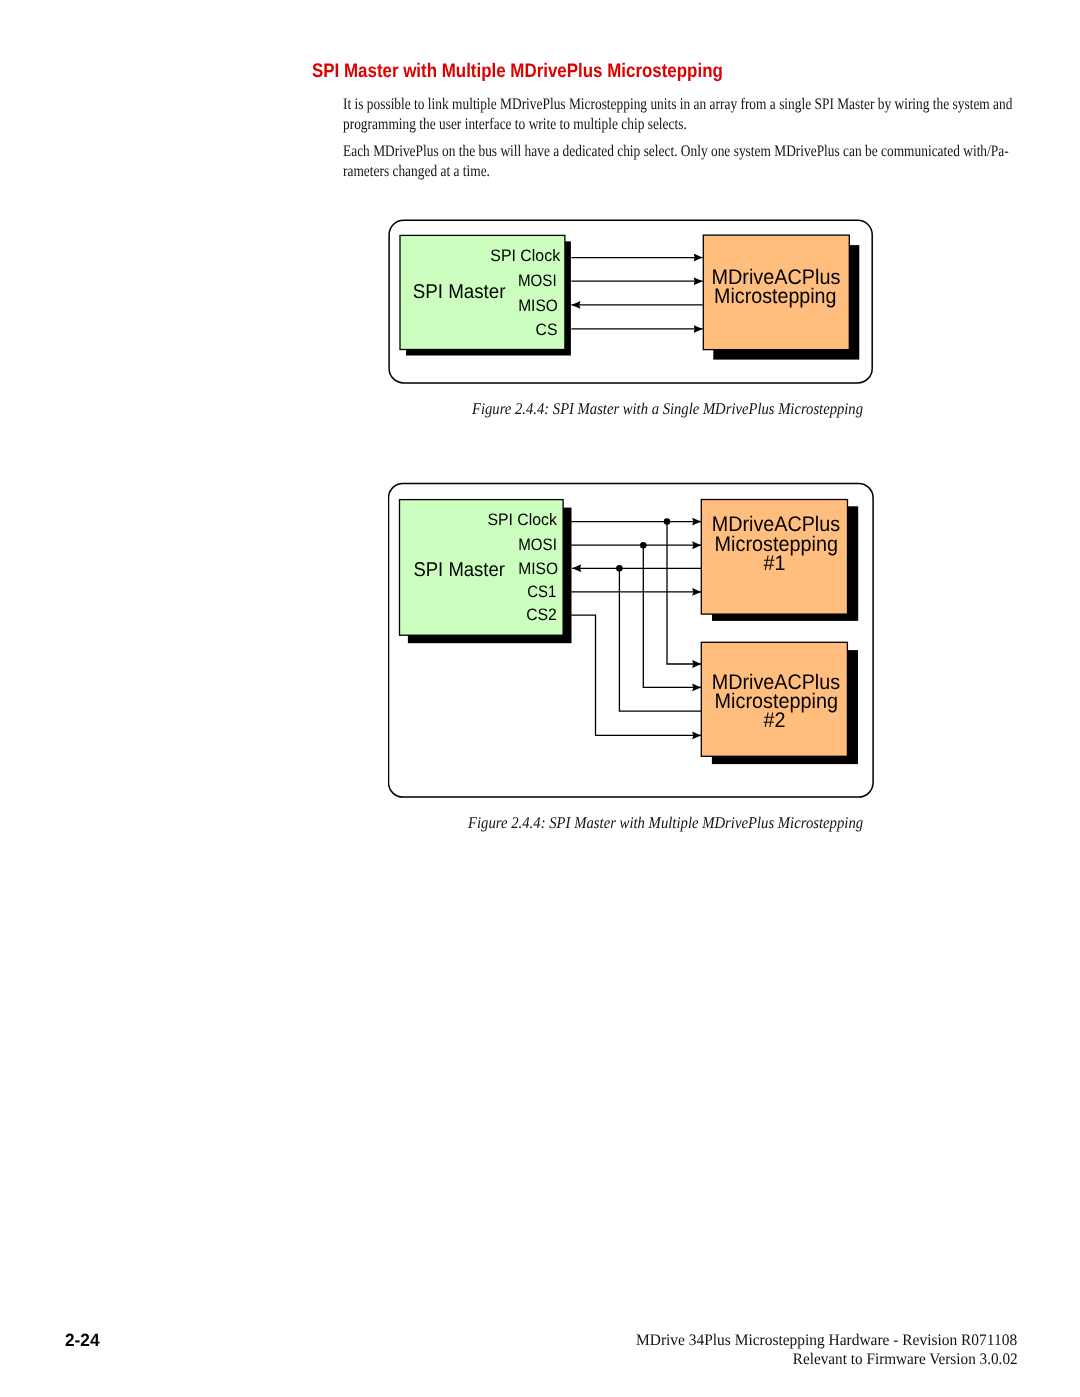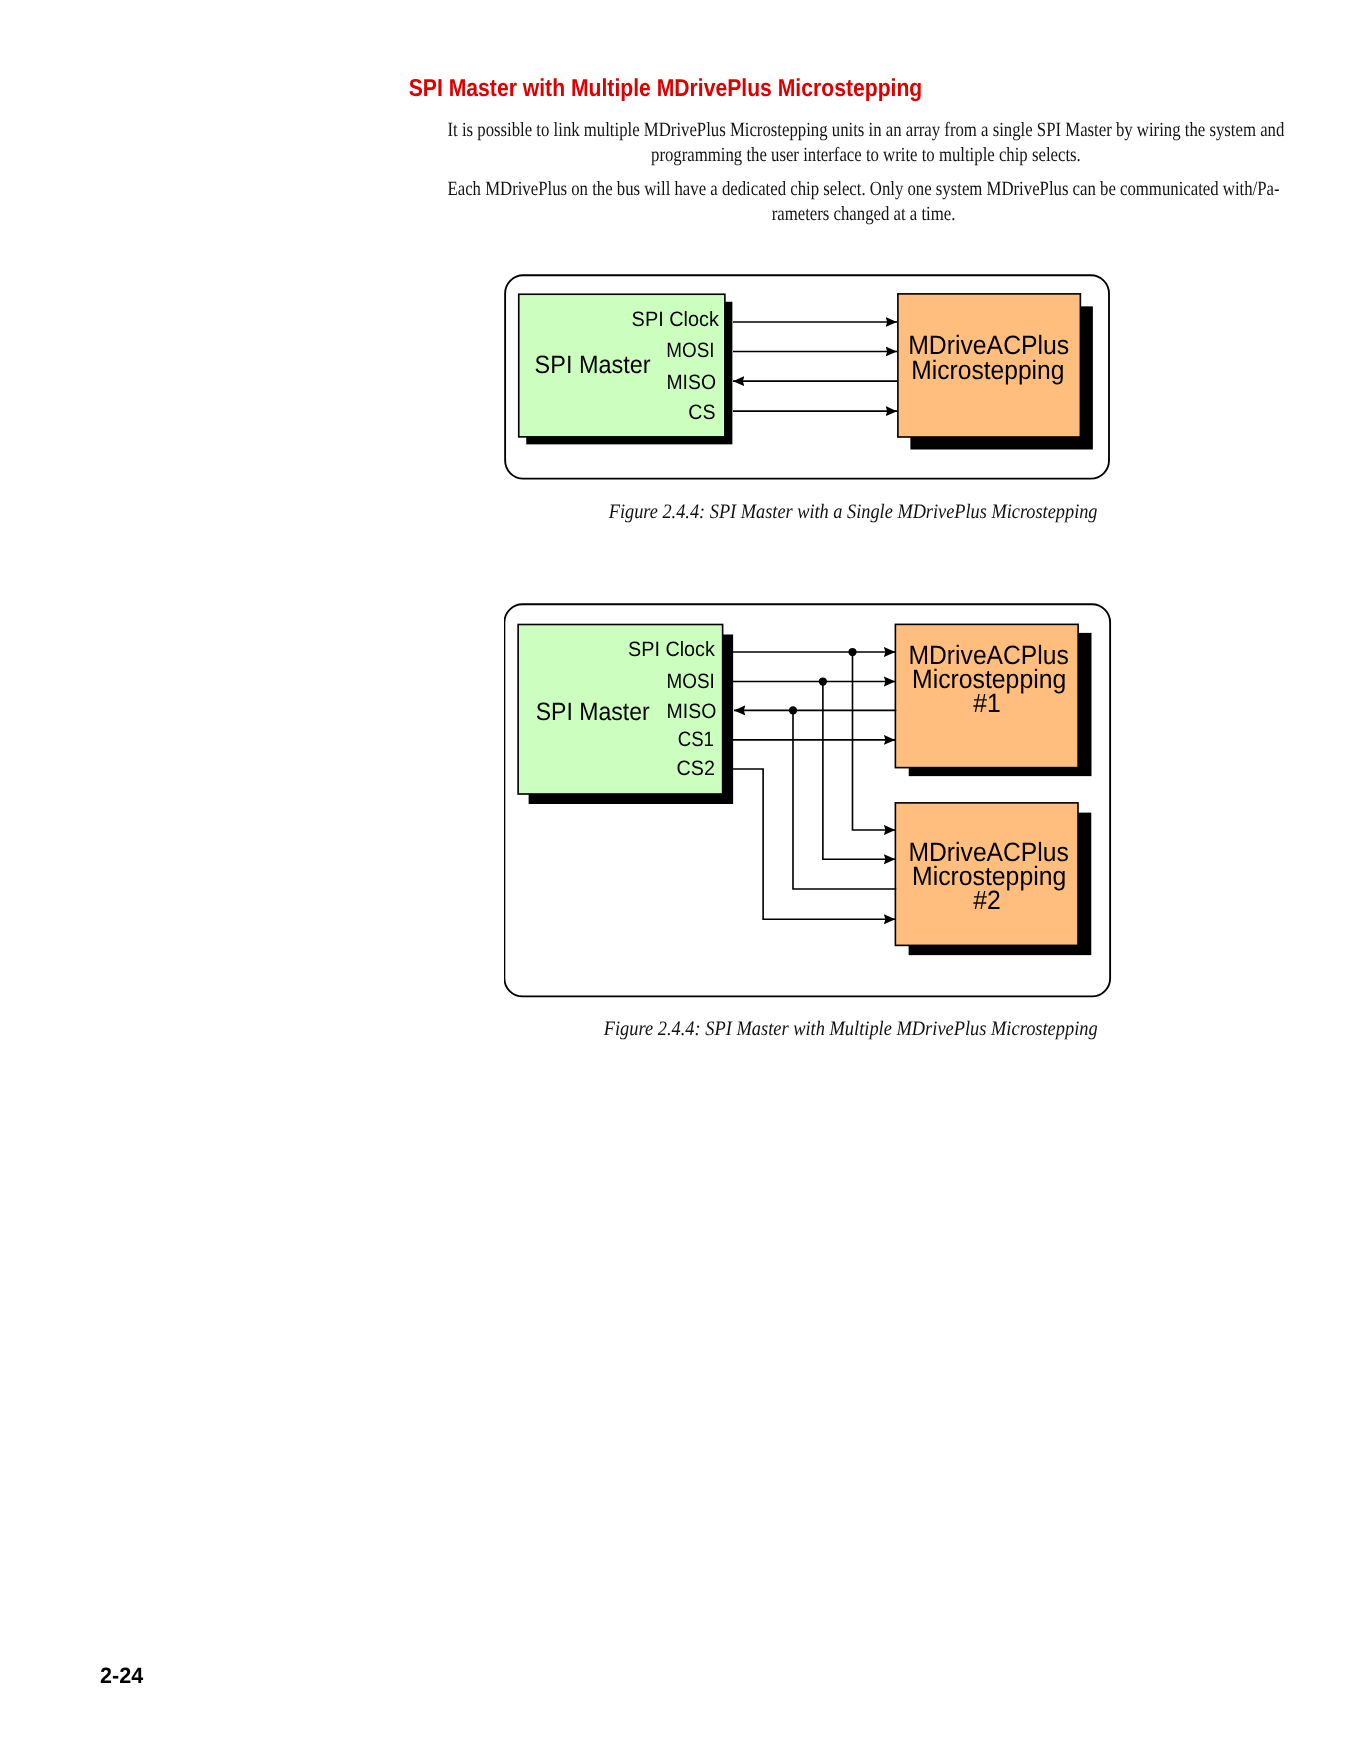--- a/index.html
+++ b/index.html
@@ -1,19 +1,19 @@
 <!DOCTYPE html>
 <html><head>
 <meta charset="utf-8">
 <title>SPI Master with Multiple MDrivePlus Microstepping</title>
 <style>
   html,body{margin:0;padding:0;}
   body{width:1080px;height:1397px;background:#ffffff;position:relative;overflow:hidden;
        font-family:"Liberation Serif",serif;-webkit-font-smoothing:antialiased;text-rendering:geometricPrecision;}
-  .page{position:absolute;left:16px;top:0;width:877px;height:1397px;text-align:center;}
+  .page{position:absolute;left:1px;top:0;width:877px;height:1397px;}
   .sect-title{position:absolute;left:311.3px;top:59.8px;color:#dd0000;
        font-family:"Liberation Sans",sans-serif;font-weight:bold;font-size:19.6px;
        white-space:nowrap;transform-origin:0 0;transform:scaleX(0.8635) translateZ(0);}
   .body-p{position:absolute;font-family:"Liberation Serif",serif;font-size:16.1px;
        color:#141414;line-height:20.4px;}
   .ln{display:block;white-space:nowrap;transform-origin:0 0;transform:scaleX(0.8325) translateZ(0);}
   .fig-cap{position:absolute;font-family:"Liberation Serif",serif;font-style:italic;
        font-size:16.4px;color:#111;white-space:nowrap;
        transform-origin:0 0;transform:scaleX(0.8935) translateZ(0);}
   .pagenum{position:absolute;left:63.6px;top:1329.5px;font-family:"Liberation Sans",sans-serif;
@@ -127,13 +127,17 @@
         <text x="323.8" y="209.7" textLength="128.3" lengthAdjust="spacingAndGlyphs">MDriveACPlus</text>
         <text x="326.6" y="229.2" textLength="123.4" lengthAdjust="spacingAndGlyphs">Microstepping</text>
         <text x="375.6" y="248.3" textLength="22.0" lengthAdjust="spacingAndGlyphs">#2</text>
       </g>
     </g>
    </svg>
   </div>
   <div class="fig-cap" id="cap2">Figure 2.4.4: SPI Master with Multiple MDrivePlus Microstepping</div>
 
   <div class="pagenum">2-24</div>
+  <div class="footer-r">
+    <div>MDrive 34Plus Microstepping Hardware - Revision R071108</div>
+    <div>Relevant to Firmware Version 3.0.02</div>
+  </div>
 </div>
 
 </body></html>

